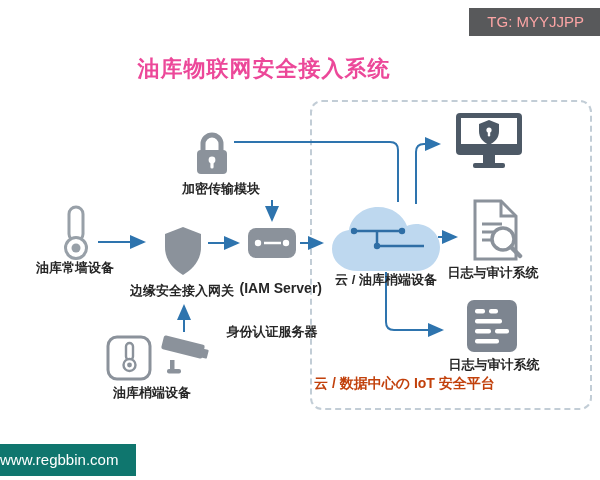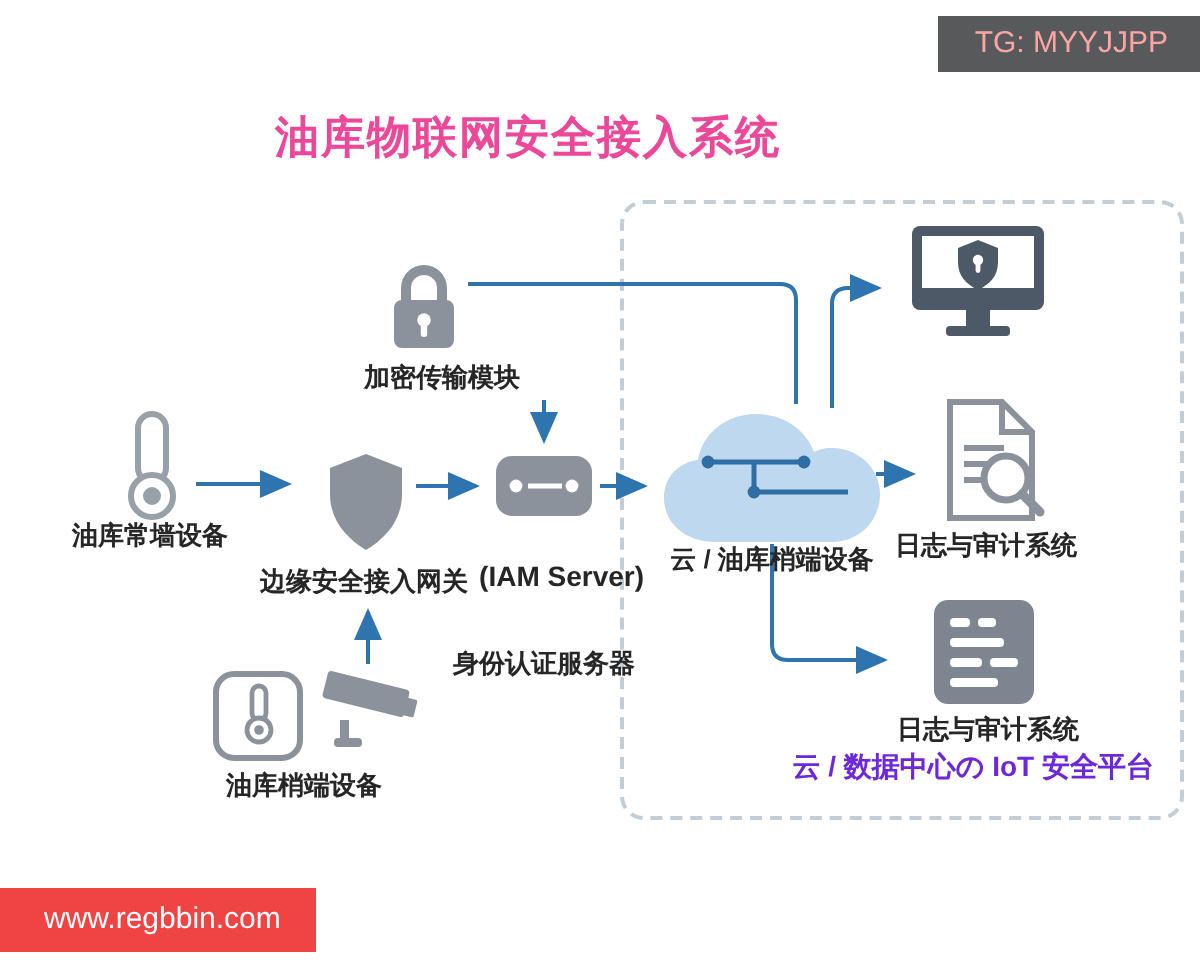--- a/index.html
+++ b/index.html
@@ -3,26 +3,26 @@
 <meta charset="utf-8">
 <style>
   html,body{margin:0;padding:0;background:#fff;}
   #canvas{position:relative;width:600px;height:480px;background:#ffffff;overflow:hidden;
           font-family:"Liberation Sans","DejaVu Sans",sans-serif;}
   .abs{position:absolute;}
   #title{top:54px;left:0;width:528px;text-align:center;font-size:22px;font-weight:bold;
          color:#ec4899;letter-spacing:1px;}
   #tg-badge{top:8px;right:0;height:28px;background:#58595b;color:#fca5a5;font-size:15px;
             line-height:28px;padding:0 16px 0 18px;}
-  #watermark{left:0;top:444px;height:32px;background:#ef4444;color:#fff;font-size:15px;
-             line-height:32px;padding:0 18px 0 22px;}
+  #watermark{left:0;top:444px;height:32px;background:#0f766e;color:#fff;font-size:15px;
+             line-height:32px;padding:0 18px 0 0;}
   .node-label{font-size:13px;font-weight:bold;color:#262626;text-align:center;line-height:15px;}
   .zone{left:310px;top:100px;width:278px;height:306px;border:2px dashed #c2cdd6;border-radius:12px;}
-  .zone-caption{left:337px;top:375px;width:240px;text-align:right;font-size:14px;
-                font-weight:bold;color:#6d28d9;}
+  .zone-caption{left:314px;top:375px;width:240px;text-align:left;font-size:14px;
+                font-weight:bold;color:#c2410c;}
   svg{display:block;overflow:visible;}
   #connectors{left:0;top:0;pointer-events:none;}
 </style>
 </head>
 <body>
 
 <div id="canvas">
 
   <div class="abs zone"></div>
 

